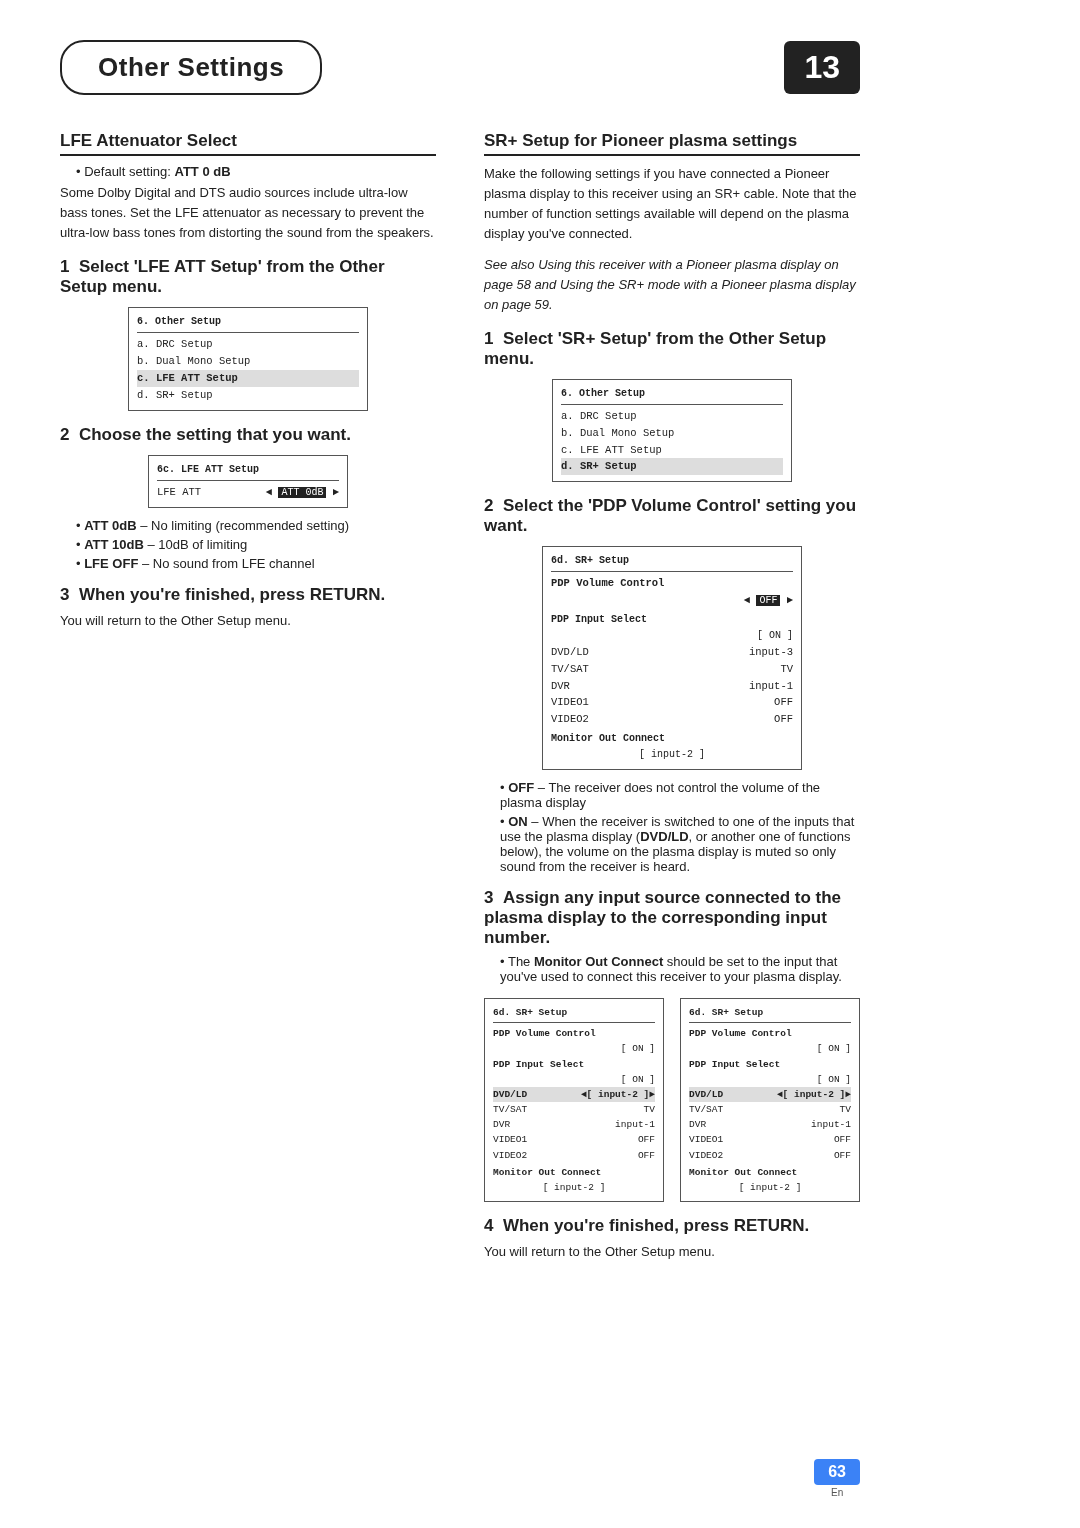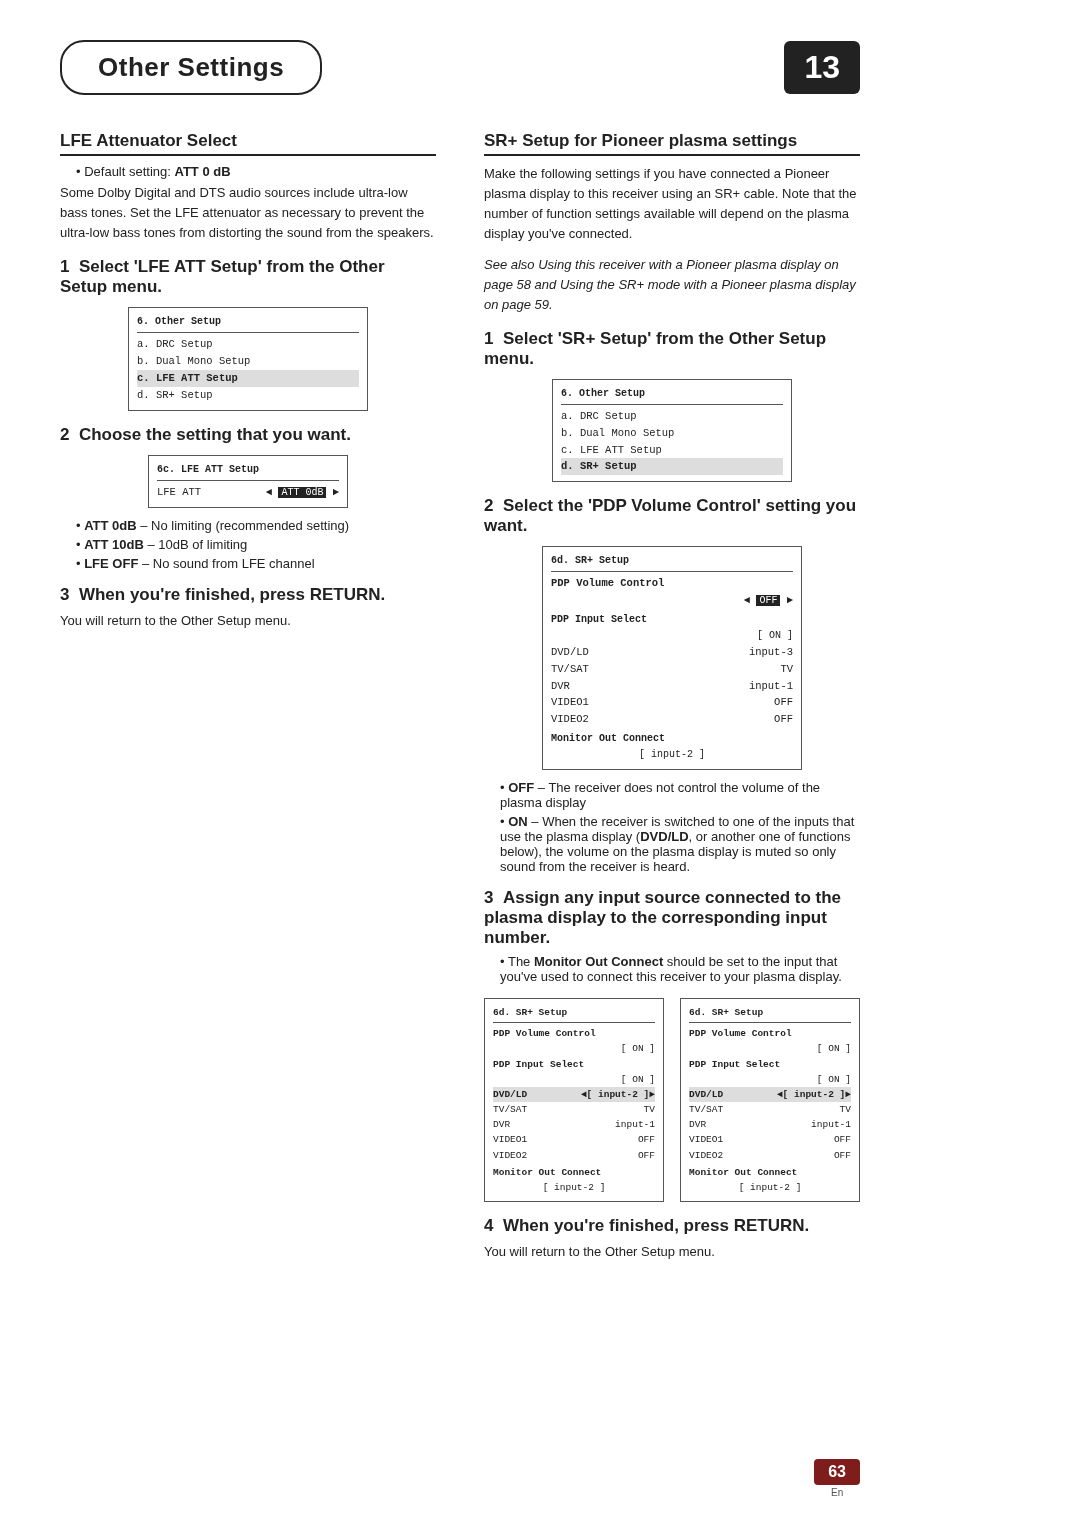--- a/index.html
+++ b/index.html
@@ -143,21 +143,21 @@
     .page-num {
       position: absolute;
       bottom: 30px;
       right: 60px;
       font-size: 14px;
       display: flex;
       flex-direction: column;
       align-items: center;
     }
     .page-num-box {
-      background: #7f1d1d;
+      background: #3b82f6;
       color: #fff;
       font-size: 16px;
       font-weight: bold;
       padding: 4px 14px;
       border-radius: 4px;
       margin-bottom: 2px;
     }
     .page-num-en {
       font-size: 10px;
       color: #555;

